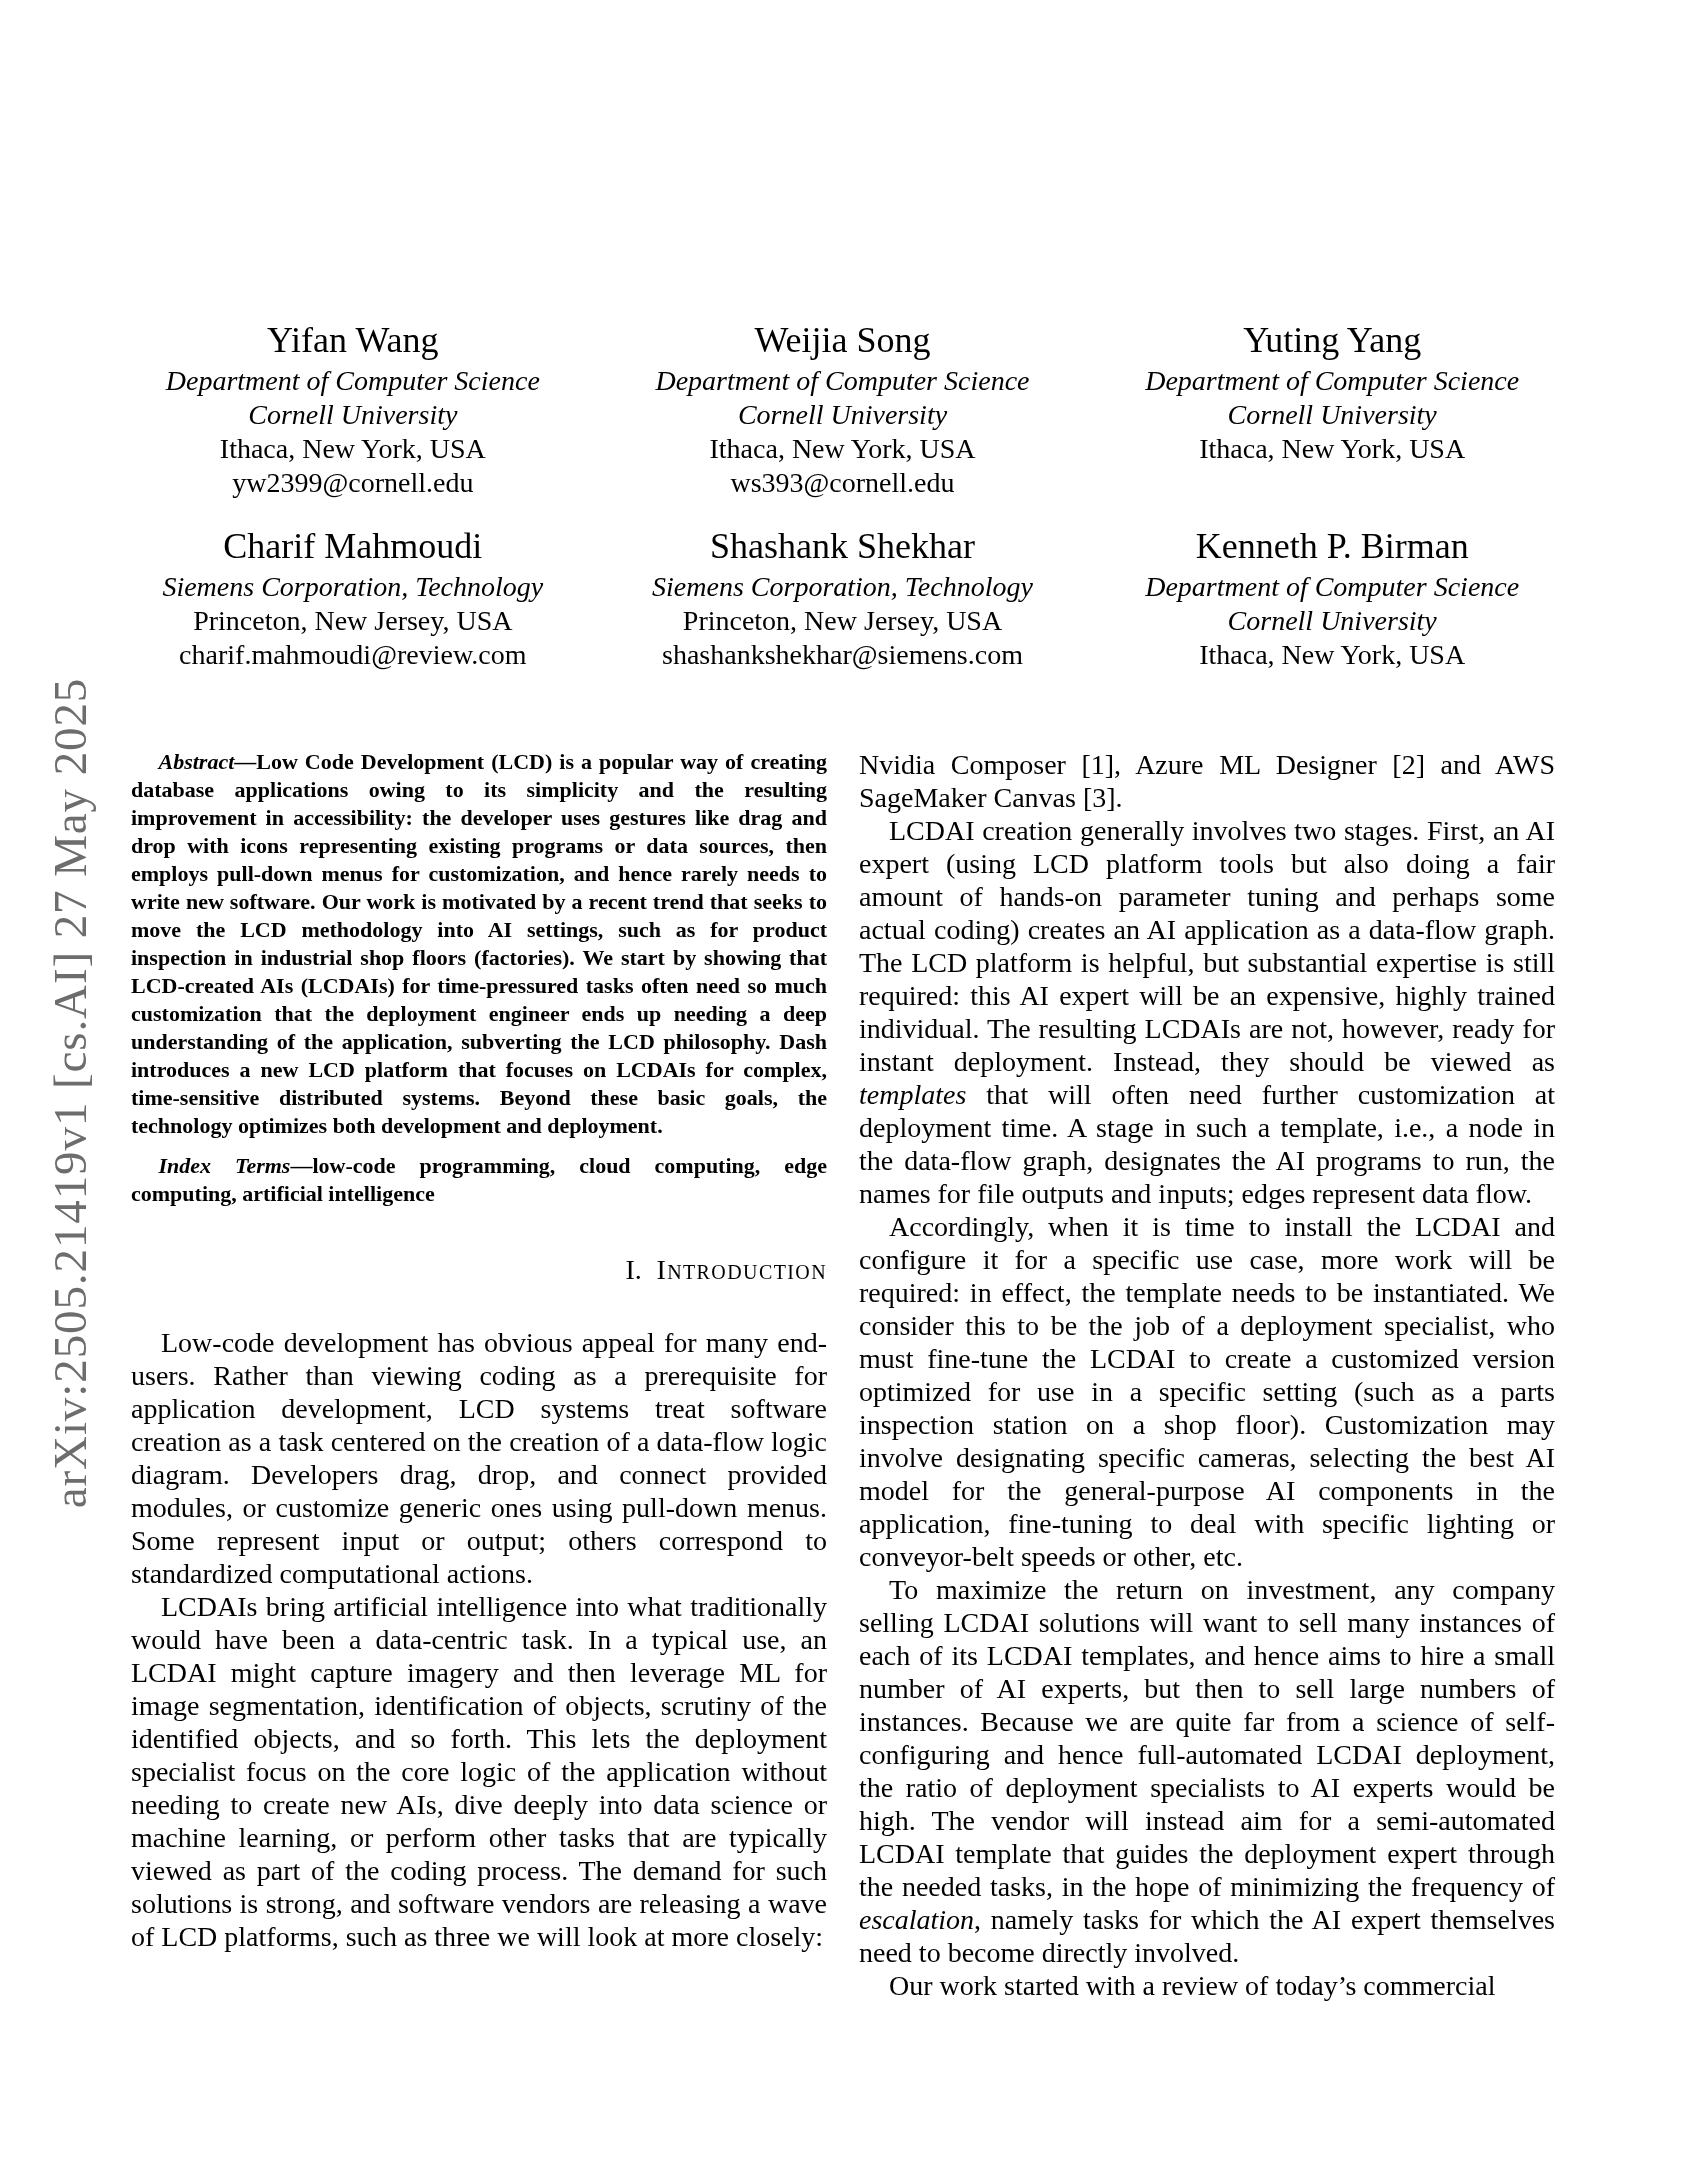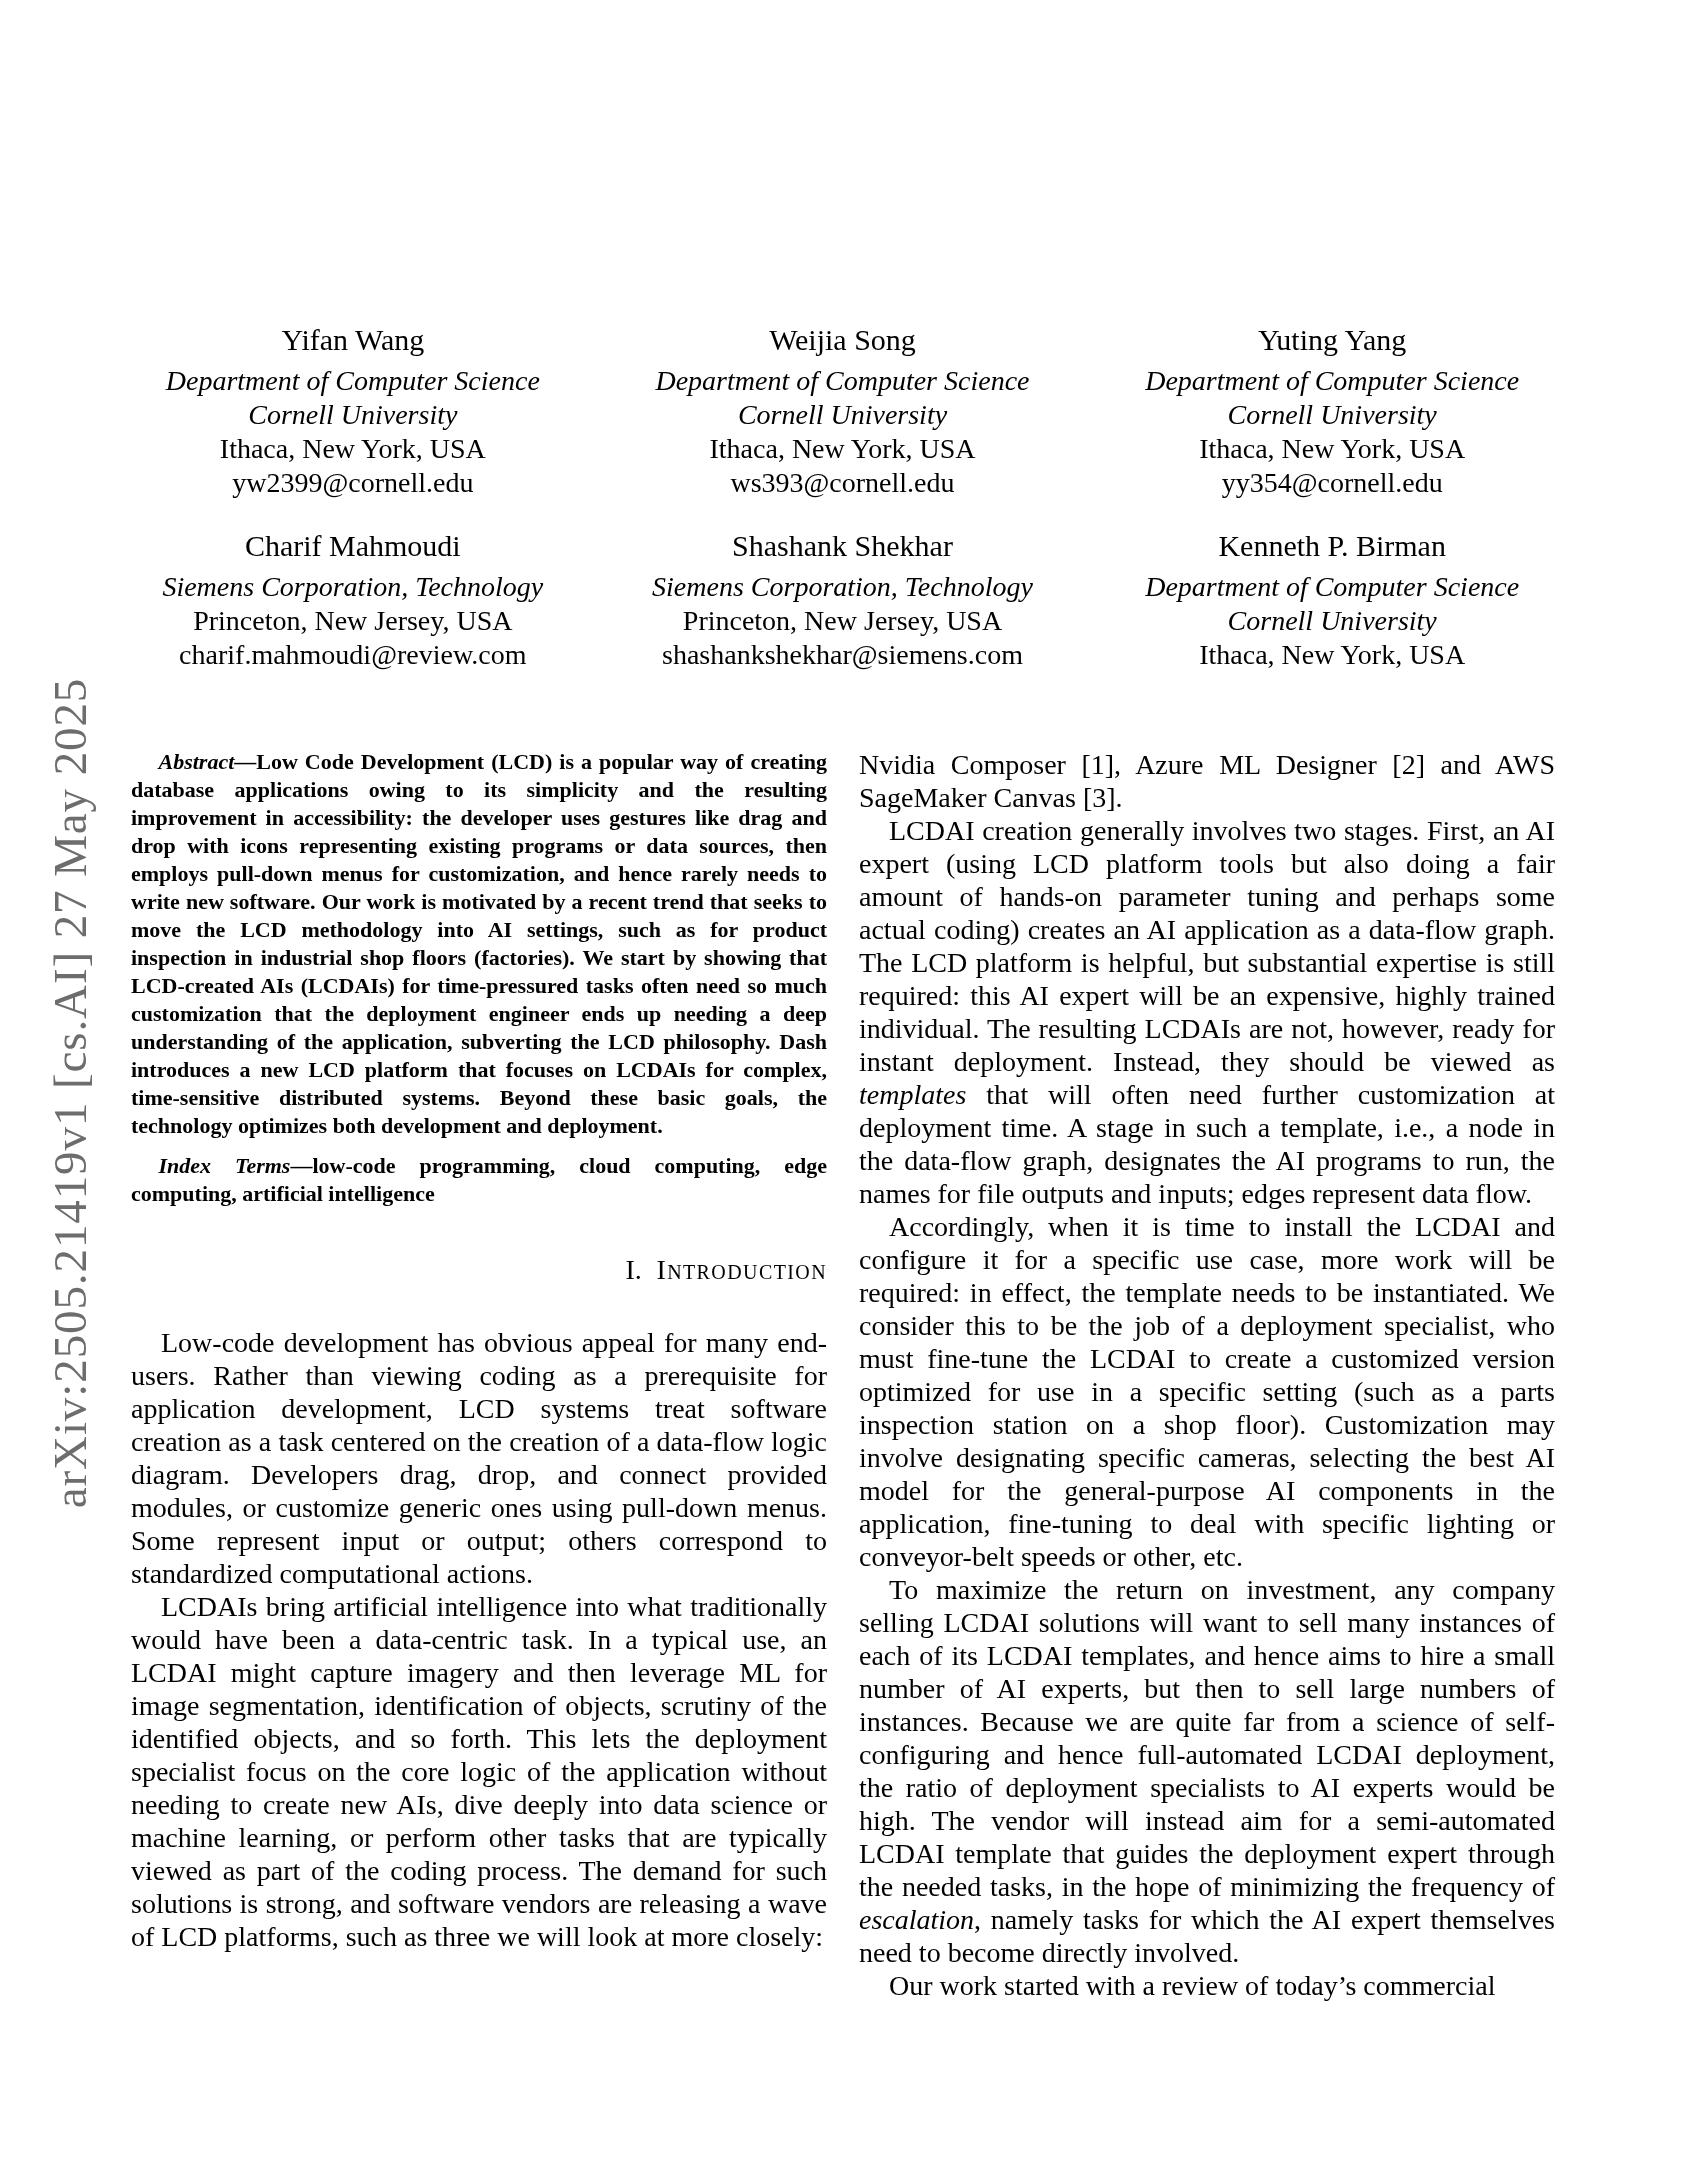--- a/index.html
+++ b/index.html
@@ -40,21 +40,21 @@
     justify-content: space-between;
   }
   .authors-row.row1 { top: 323px; }
   .authors-row.row2 { top: 529px; }
   .author-block {
     width: 33.33%;
     text-align: center;
     font-size: 28px;
     line-height: 34px;
   }
-  .author-name { font-size: 30px; padding-bottom: 7.3px; }
+  .author-name { font-size: 36px; padding-bottom: 7.3px; }
   .it { font-style: italic; }
   .col {
     position: absolute;
     top: 748px;
     width: 696px;
     text-align: justify;
   }
   .col-left  { left: 131px; }
   .col-right { left: 859px; }
   .abstract-par {
@@ -107,21 +107,20 @@
       <div class="it">Department of Computer Science</div>
       <div class="it">Cornell University</div>
       <div>Ithaca, New York, USA</div>
       <div>ws393@cornell.edu</div>
     </div>
     <div class="author-block">
       <div class="author-name">Yuting Yang</div>
       <div class="it">Department of Computer Science</div>
       <div class="it">Cornell University</div>
       <div>Ithaca, New York, USA</div>
-      <div>yy354@cornell.edu</div>
     </div>
   </div>
 
   <div class="authors-row row2">
     <div class="author-block">
       <div class="author-name">Charif Mahmoudi</div>
       <div class="it">Siemens Corporation, Technology</div>
       <div>Princeton, New Jersey, USA</div>
       <div>charif.mahmoudi@review.com</div>
     </div>

